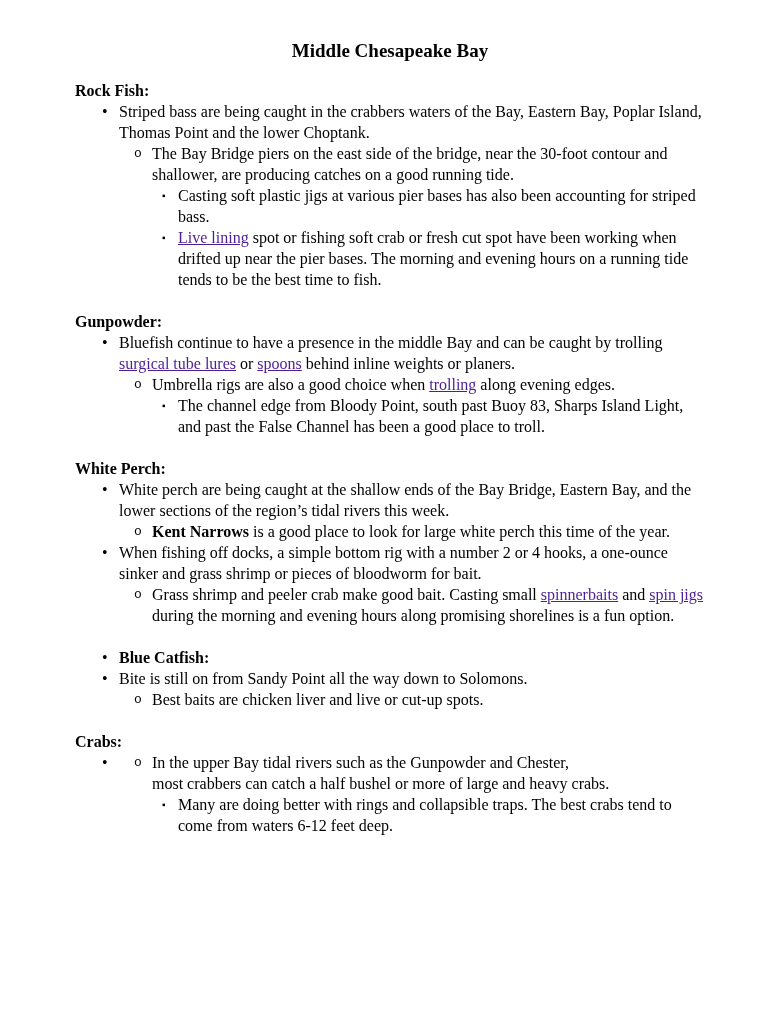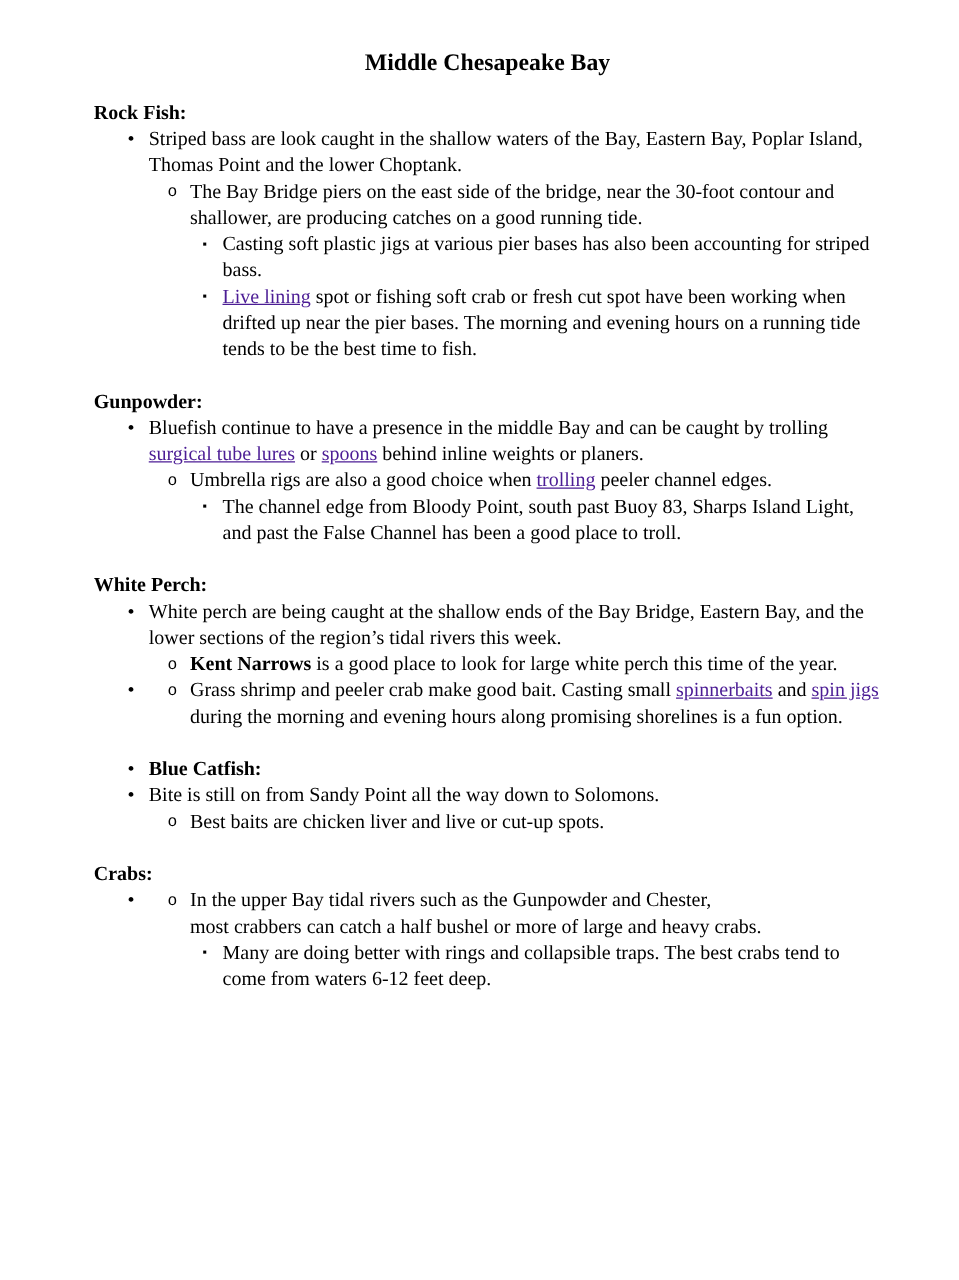--- a/index.html
+++ b/index.html
@@ -37,36 +37,36 @@
 </style>
 </head>
 <body>
 
 <div class="page">
   <div class="content">
     <h1 class="title">Middle Chesapeake Bay</h1>
     <div id="sections">
         <div class="section">
           <div class="heading">Rock Fish:</div>
-          <div class="item lvl1"><span class="bullet b1">•</span><span class="text"><span>Striped bass are look caught in the shallow waters of the Bay, Eastern Bay, Poplar Island, Thomas Point and the lower Choptank.</span></span></div>
+          <div class="item lvl1"><span class="bullet b1">•</span><span class="text"><span>Striped bass are being caught in the crabbers waters of the Bay, Eastern Bay, Poplar Island, Thomas Point and the lower Choptank.</span></span></div>
           <div class="item lvl2"><span class="bullet b2">o</span><span class="text"><span>The Bay Bridge piers on the east side of the bridge, near the 30-foot contour and shallower, are producing catches on a good running tide.</span></span></div>
           <div class="item lvl3"><span class="bullet b3">▪</span><span class="text"><span>Casting soft plastic jigs at various pier bases has also been accounting for striped bass.</span></span></div>
           <div class="item lvl3"><span class="bullet b3">▪</span><span class="text"><a class="link" href="#">Live lining</a><span> spot or fishing soft crab or fresh cut spot have been working when drifted up near the pier bases. The morning and evening hours on a running tide tends to be the best time to fish.</span></span></div>
         </div>
         <div class="section">
           <div class="heading">Gunpowder:</div>
           <div class="item lvl1"><span class="bullet b1">•</span><span class="text"><span>Bluefish continue to have a presence in the middle Bay and can be caught by trolling </span><a class="link" href="#">surgical tube lures</a><span> or </span><a class="link" href="#">spoons</a><span> behind inline weights or planers.</span></span></div>
-          <div class="item lvl2"><span class="bullet b2">o</span><span class="text"><span>Umbrella rigs are also a good choice when </span><a class="link" href="#">trolling</a><span> peeler channel edges.</span></span></div>
+          <div class="item lvl2"><span class="bullet b2">o</span><span class="text"><span>Umbrella rigs are also a good choice when </span><a class="link" href="#">trolling</a><span> along evening edges.</span></span></div>
           <div class="item lvl3"><span class="bullet b3">▪</span><span class="text"><span>The channel edge from Bloody Point, south past Buoy 83, Sharps Island Light, and past the False Channel has been a good place to troll.</span></span></div>
         </div>
         <div class="section">
           <div class="heading">White Perch:</div>
           <div class="item lvl1"><span class="bullet b1">•</span><span class="text"><span>White perch are being caught at the shallow ends of the Bay Bridge, Eastern Bay, and the lower sections of the region’s tidal rivers this week.</span></span></div>
           <div class="item lvl2"><span class="bullet b2">o</span><span class="text"><b>Kent Narrows</b><span> is a good place to look for large white perch this time of the year.</span></span></div>
-          <div class="item lvl1"><span class="bullet b1">•</span></div>
+          <div class="item lvl1"><span class="bullet b1">•</span><span class="text"><span>When fishing off docks, a simple bottom rig with a number 2 or 4 hooks, a one-ounce sinker and grass shrimp or pieces of bloodworm for bait.</span></span></div>
           <div class="item lvl2"><span class="bullet b2">o</span><span class="text"><span>Grass shrimp and peeler crab make good bait. Casting small </span><a class="link" href="#">spinnerbaits</a><span> and </span><a class="link" href="#">spin jigs</a><span> during the morning and evening hours along promising shorelines is a fun option.</span></span></div>
         </div>
         <div class="section">
           <div class="item lvl1"><span class="bullet b1">•</span><span class="text"><b>Blue Catfish:</b></span></div>
           <div class="item lvl1"><span class="bullet b1">•</span><span class="text"><span>Bite is still on from Sandy Point all the way down to Solomons.</span></span></div>
           <div class="item lvl2"><span class="bullet b2">o</span><span class="text"><span>Best baits are chicken liver and live or cut-up spots.</span></span></div>
         </div>
         <div class="section">
           <div class="heading">Crabs:</div>
           <div class="item lvl1"><span class="bullet b1">•</span></div>

